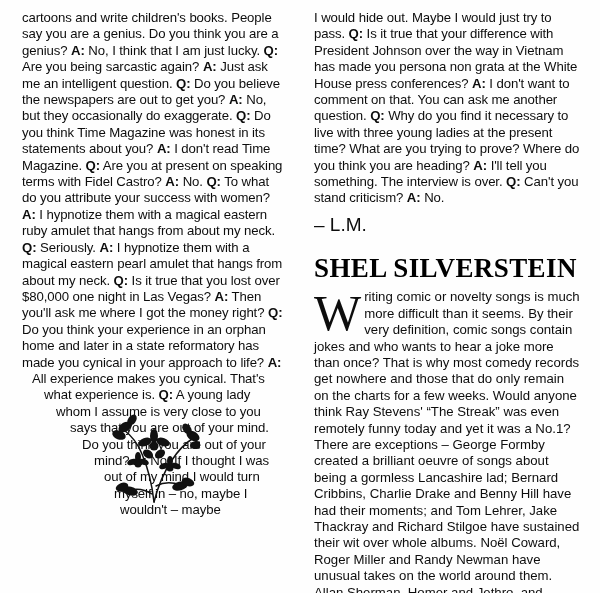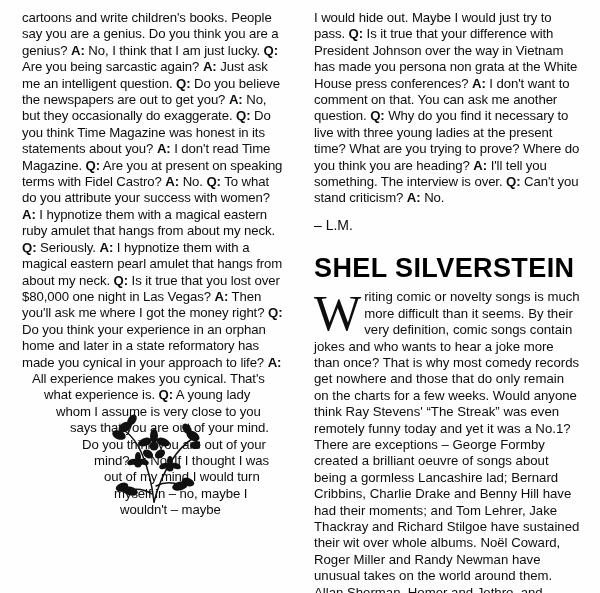--- a/index.html
+++ b/index.html
@@ -59,25 +59,25 @@
     font-weight: bold;
   }
   .shape-row {
     clear: left;
     float: left;
     height: 16.4px;
     width: 0;
   }
   .signature {
     margin: 10px 0 20px 0;
-    font-size: 14px;
+    font-size: 19px;
     line-height: 16.4px;
   }
   .headline {
-    font-family: Liberation Sans, sans-serif;
+    font-family: Liberation Serif, serif;
     font-weight: bold;
     font-size: 27px;
     letter-spacing: 0.4px;
     line-height: 30px;
     margin: 6px 0 6px 0;
     color: #000;
   }
   .dropcap-block {
     font-size: 13.2px;
     line-height: 16.4px;

